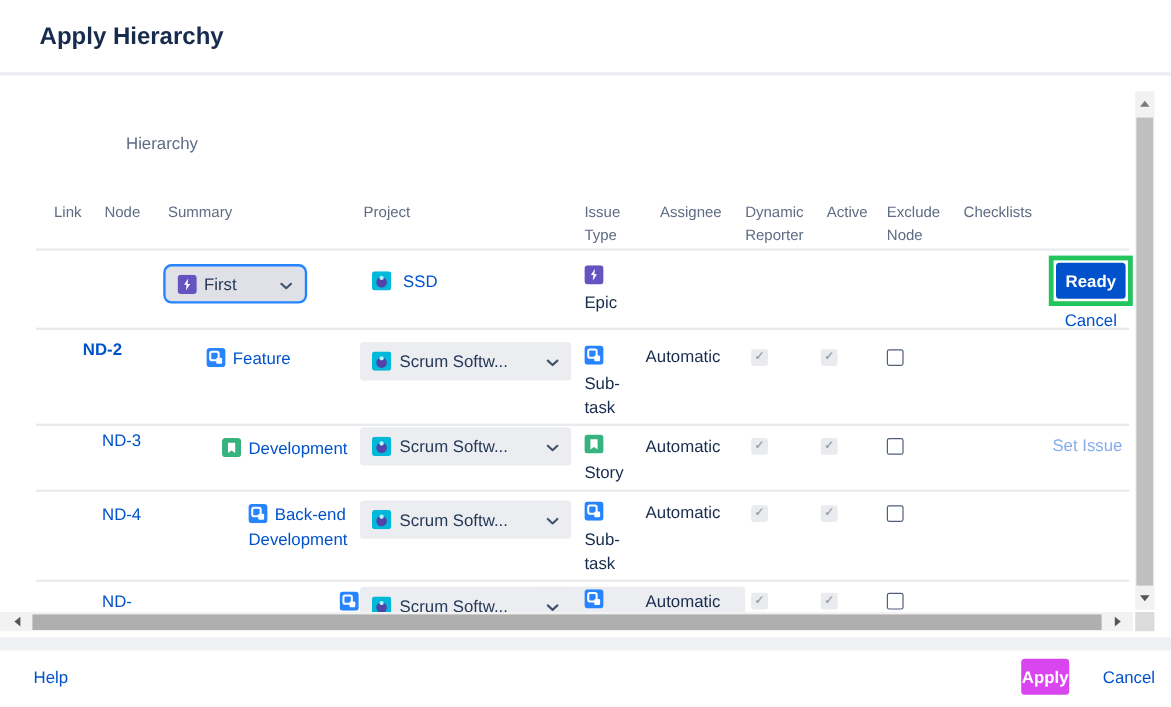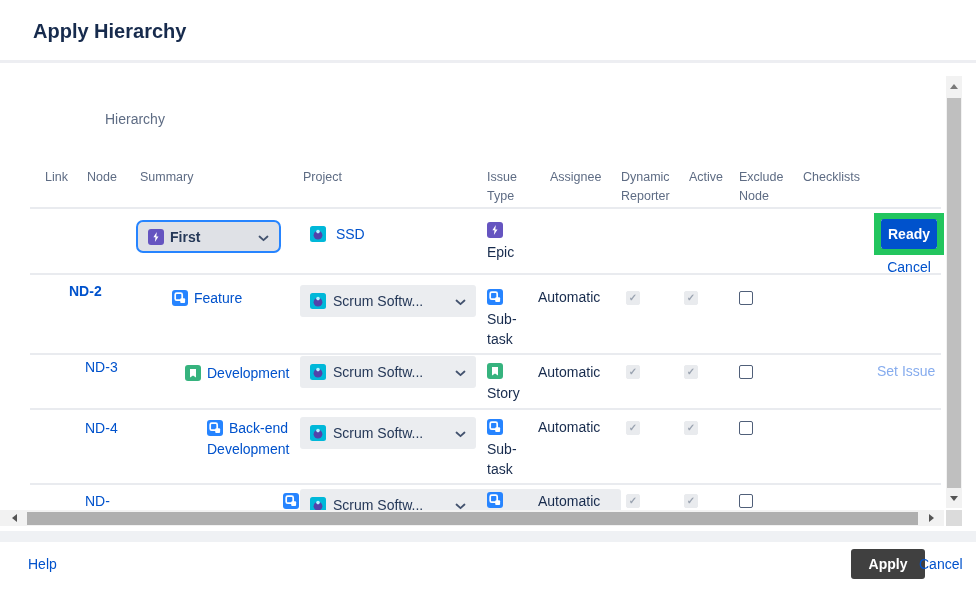--- a/index.html
+++ b/index.html
@@ -12,51 +12,51 @@
   .divider-top { left:0; top:60px; width:976px; height:3px; background:#EDEEF2; }
 
   .hier-label { left:105px; top:111px; font-size:14px; color:#5E6C84; }
 
   .select { display:flex; align-items:center; background:#EBEDF0; border-radius:3px;
             padding:0 10px; font-size:14px; color:#253858; cursor:pointer; }
   .select .sel-text { flex:1; white-space:nowrap; overflow:hidden; margin-left:7px; }
   .hier-select { left:180px; top:102px; width:350px; height:30px; }
   .hier-select .sel-text { margin-left:4px; }
   .proj-select { width:176px; height:32px; }
-  .edit-select { left:136px; top:220px; width:145px; height:33px; background:#DFE1E6;
-                 border:2px solid #2684FF; border-radius:7px;font-weight:bold; }
+  .edit-select { left:136px; top:220px; width:120px; height:33px; background:#DFE1E6;
+                 border:2px solid #2684FF; border-radius:7px; }
 
   .col-hdr { font-size:12.5px; color:#5E6C84; font-weight:500; line-height:19px; }
   .row-divider { height:2px; background:#E9EBEF; left:30px; width:911px; }
 
   .node-link { font-size:14px; color:#0052CC; line-height:21px; text-decoration:none; display:block; width:38px; }
   .link { color:#0052CC; text-decoration:none; }
   .sum-cell { font-size:14px; line-height:21px; }
   .icon16 { display:inline-block; width:16px; height:16px; vertical-align:-3px; margin-right:6px; }
   .itype-cell { width:46px; }
   .itype-label { font-size:14px; line-height:20px; color:#172B4D; margin-top:3px; }
   .cell-text { font-size:14px; color:#172B4D; }
 
   .cbx { width:14px; height:14px; border:1.5px solid #505F79; border-radius:2px;
          background:#fff; display:flex; align-items:center; justify-content:center; cursor:pointer; }
   .cbx.checked { background:#E9EBEE; border-color:#E9EBEE; }
   .cbx.checked::after { content:"✓"; font-size:10px; line-height:10px; color:#9AA3B0; font-weight:bold; }
 
-  .red-box { left:874px; top:213px; width:70px; height:42px; border:7px solid #22c55e;
+  .red-box { left:874px; top:213px; width:70px; height:42px; border:4px solid #22c55e;
              display:flex; align-items:center; justify-content:center; background:#fff; }
   .ready-btn { width:58px; height:30px; background:#0052CC; color:#fff; font-weight:700;
                font-size:14px; border:none; border-radius:3px; cursor:pointer;
                font-family:"Liberation Sans", sans-serif; }
   .cancel-link { left:874px; top:259px; width:70px; text-align:center; font-size:14px;
                  color:#0052CC; text-decoration:none; display:block; }
   .action-link { font-size:14px; color:#86ACEE; text-decoration:none; }
 
   .band { left:0; top:531px; width:976px; height:11px; background:#EFF1F4; z-index:6; }
   .help-link { left:28px; top:556px; font-size:14px; color:#0052CC; text-decoration:none; z-index:7; }
-  .apply-btn { left:851px; top:549px; width:74px; height:30px; background:#404040; color:#fff;
+  .apply-btn { left:851px; top:549px; width:40px; height:30px; background:#d946ef; color:#fff;
                font-weight:600; font-size:14px; border:none; border-radius:3px; cursor:pointer;
                z-index:7; font-family:"Liberation Sans", sans-serif; }
   .footer-cancel { left:919px; top:556px; font-size:14px; color:#0052CC; text-decoration:none; z-index:7; }
 
   
   .vtrack { left:946px; top:76px; width:16px; height:432px; background:#F2F2F2; z-index:5; }
   .vthumb { left:947px; top:98px; width:14px; height:390px; background:#BFBFBF; z-index:5; }
   .htrack { left:0; top:510px; width:944px; height:16px; background:#F2F2F2; z-index:5; }
   .hthumb { left:27px; top:512px; width:891px; height:13px; background:#AFAFAF; z-index:5; }
   .corner { left:946px; top:510px; width:16px; height:16px; background:#DBDBDB; z-index:5; }

